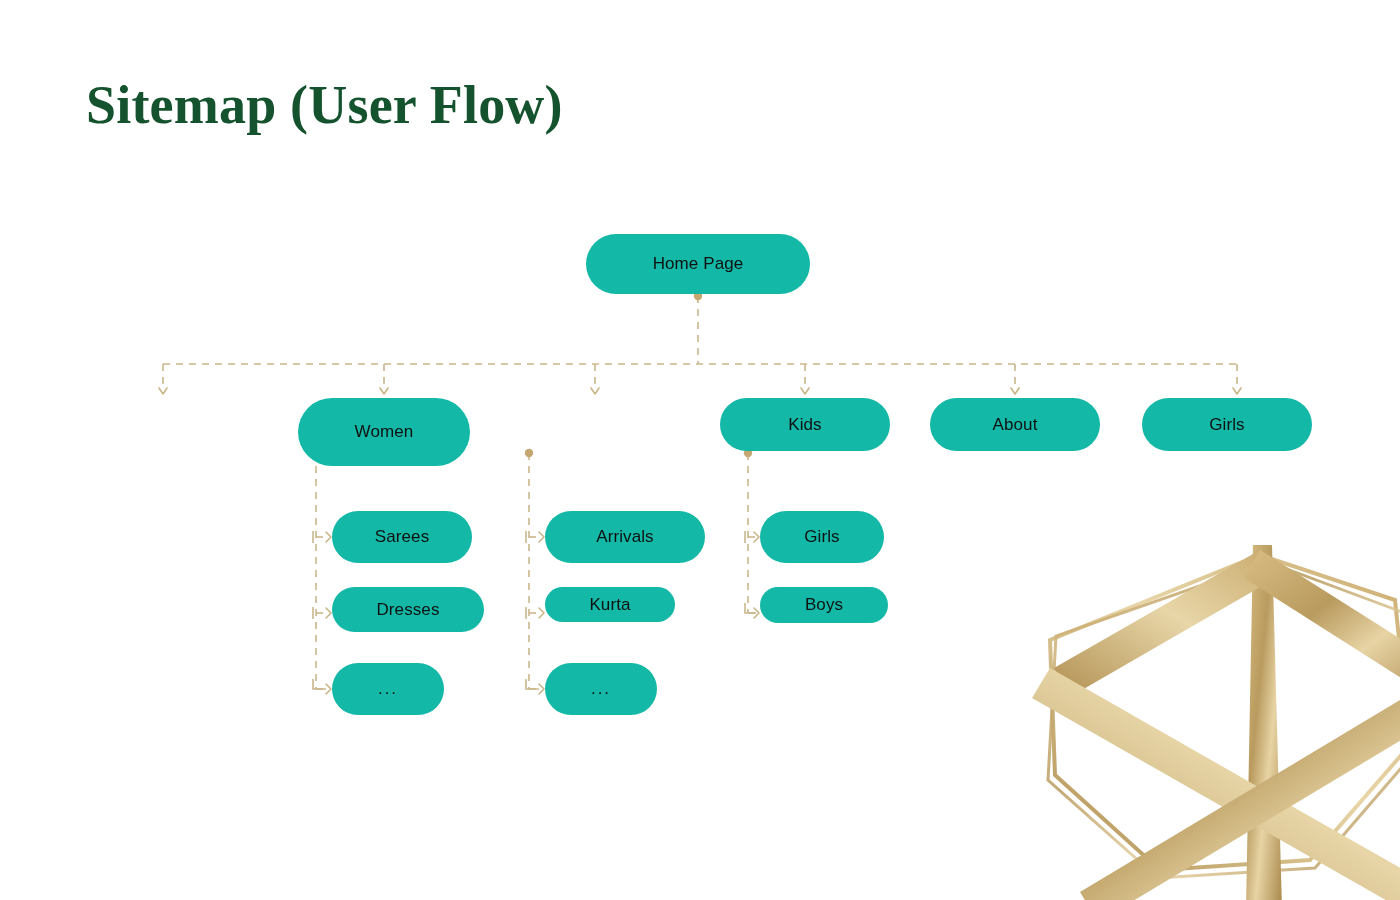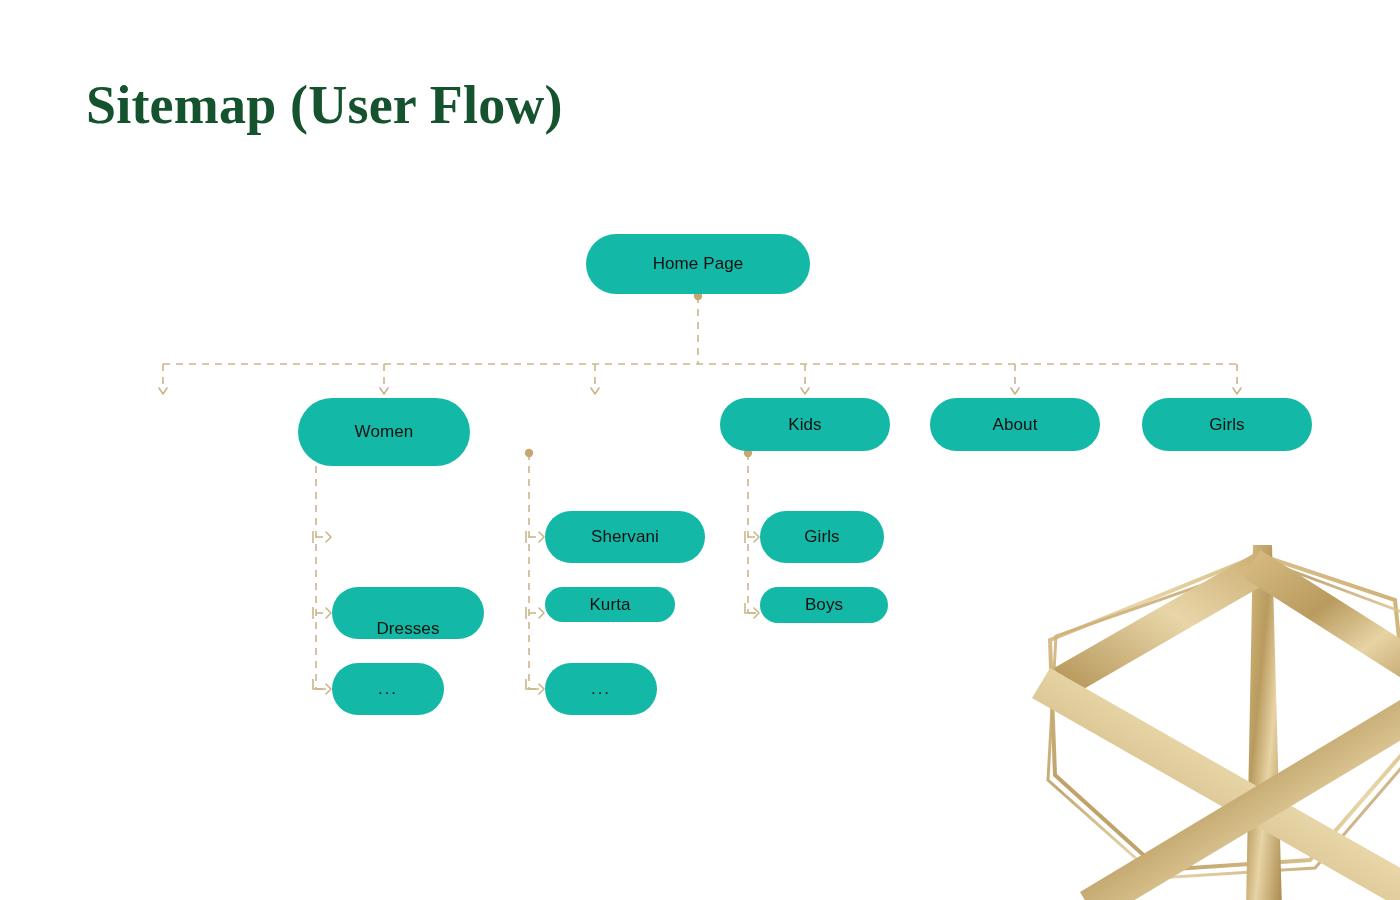--- a/index.html
+++ b/index.html
@@ -180,29 +180,32 @@
   <div class="node" style="left:930px; top:398px; width:170px; height:53px;">
     <span>About</span>
   </div>
   <div class="node" style="left:720px; top:398px; width:170px; height:53px;">
     <span>Kids</span>
   </div>
   <div class="node" style="left:1142px; top:398px; width:170px; height:53px;">
     <span>Girls</span>
   </div>
 
-  <div class="node" style="left:332px; top:587px; width:152px; height:52px;align-items:flex-end;">
+  <div class="node" style="left:332px; top:511px; width:140px; height:52px;">
+    <span>Sarees</span>
+  </div>
+  <div class="node" style="left:332px; top:587px; width:152px; height:45px;">
     <span>Dresses</span>
   </div>
   <div class="node ellipsis" style="left:332px; top:663px; width:112px; height:52px;">
     <span>...</span>
   </div>
 
   <div class="node" style="left:545px; top:511px; width:160px; height:52px;">
-    <span>Shervani</span>
+    <span>Arrivals</span>
   </div>
   <div class="node" style="left:545px; top:587px; width:130px; height:35px;">
     <span>Kurta</span>
   </div>
   <div class="node ellipsis" style="left:545px; top:663px; width:112px; height:52px;">
     <span>...</span>
   </div>
 
   <div class="node" style="left:760px; top:511px; width:124px; height:52px;">
     <span>Girls</span>

